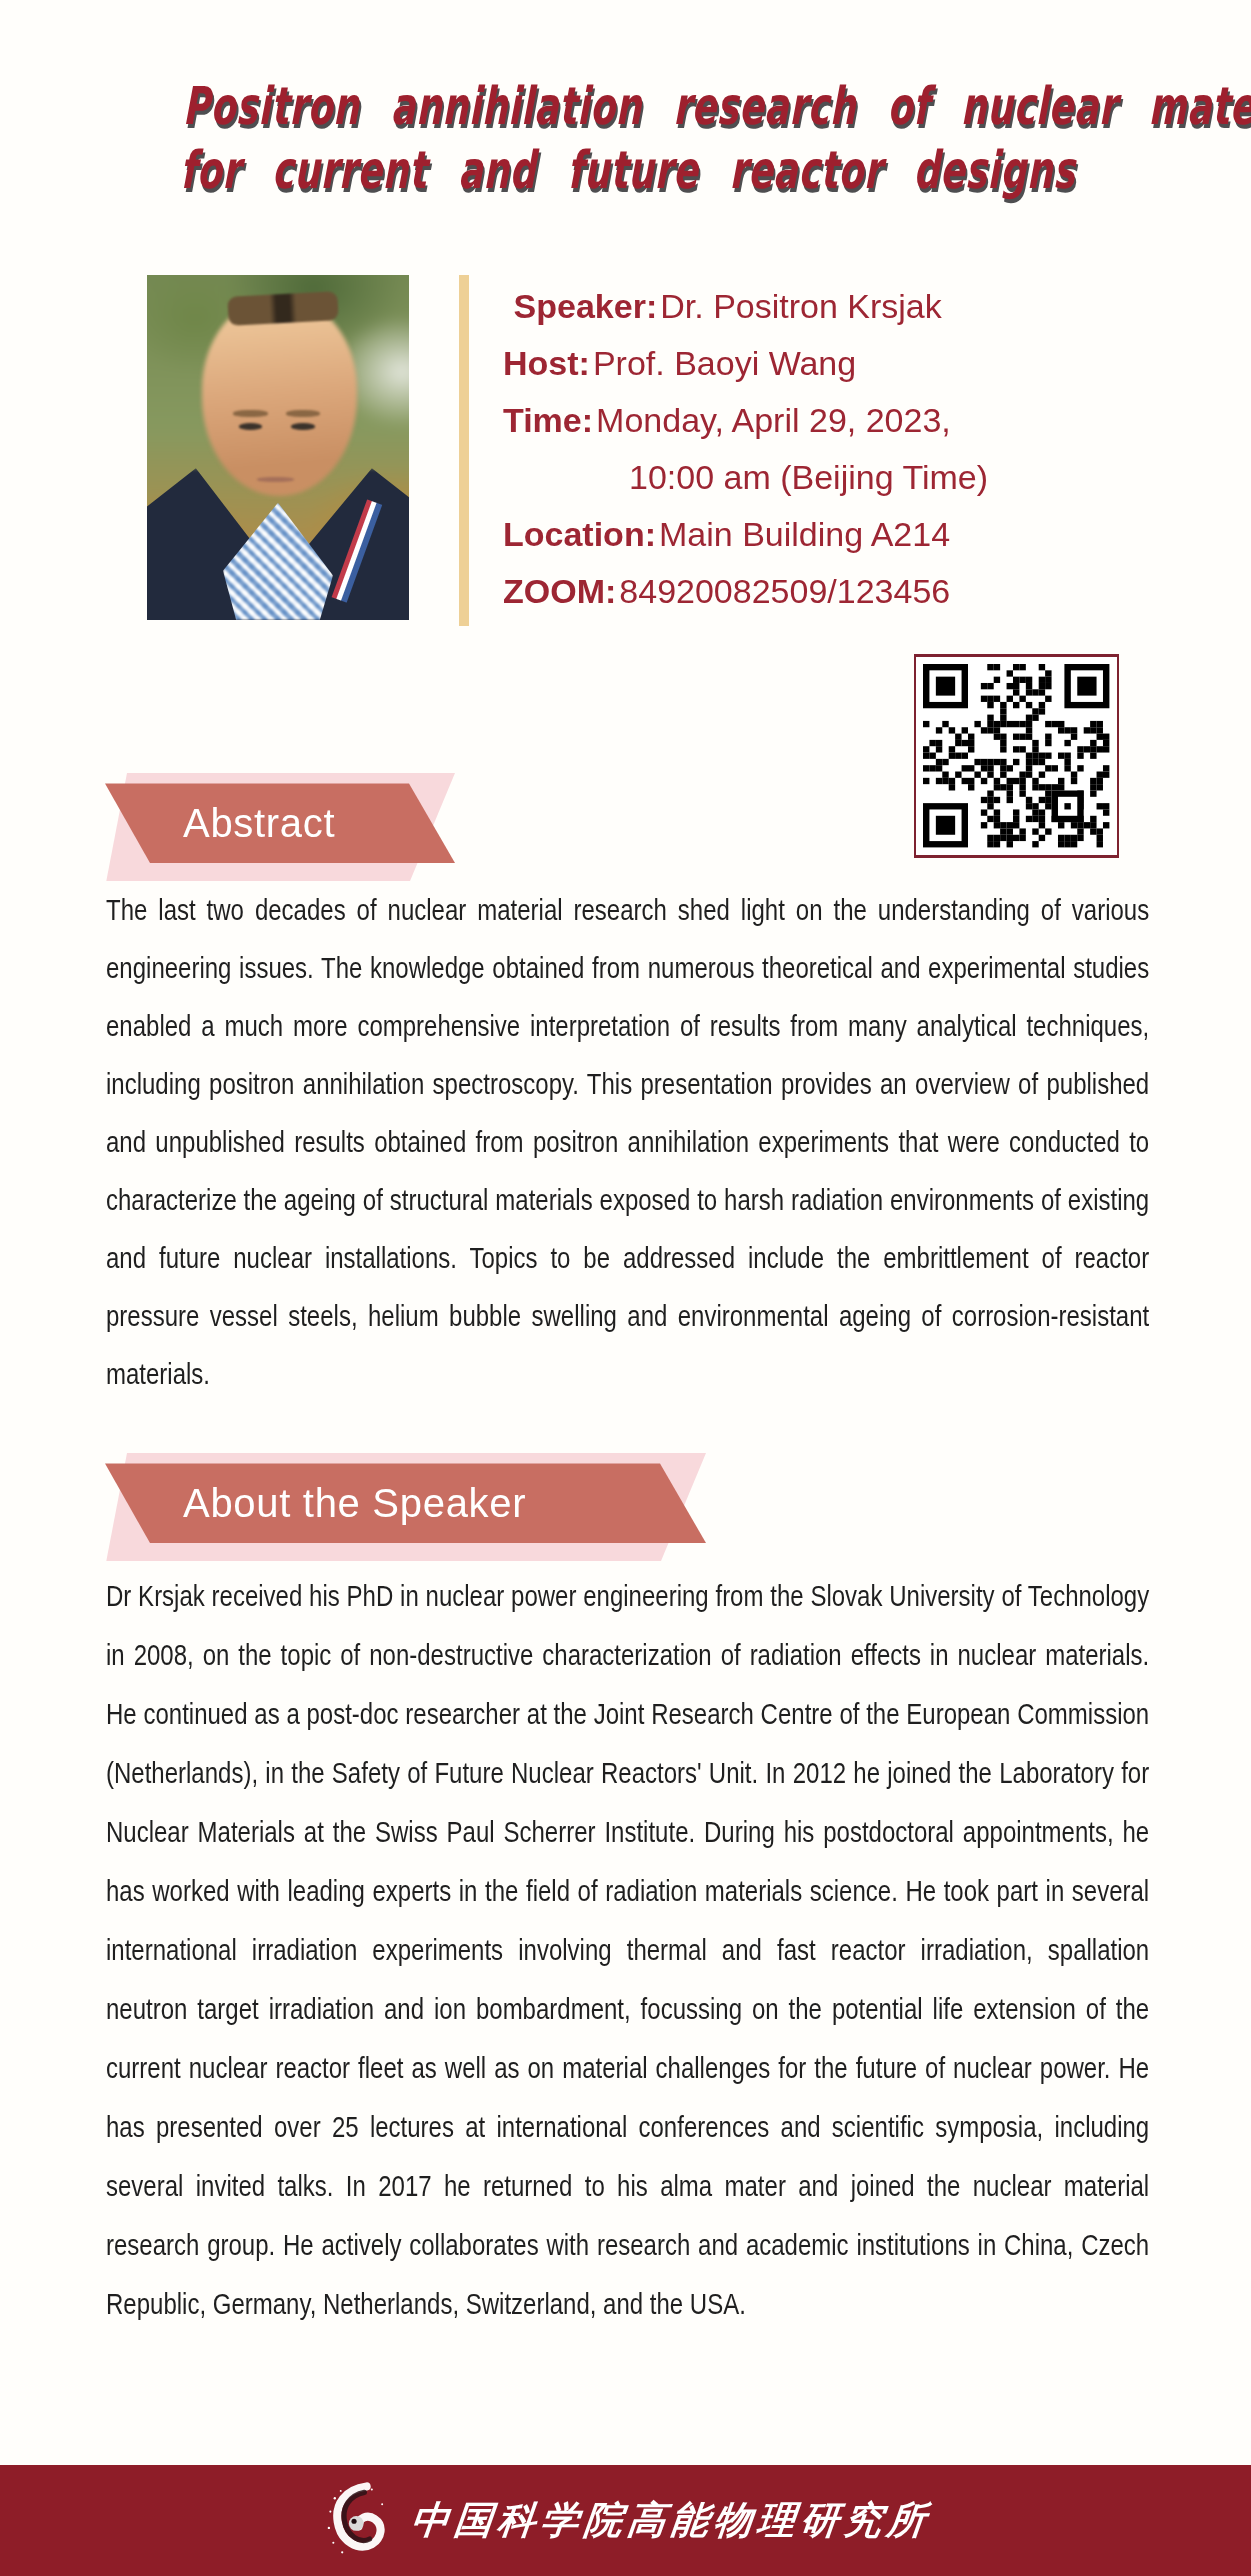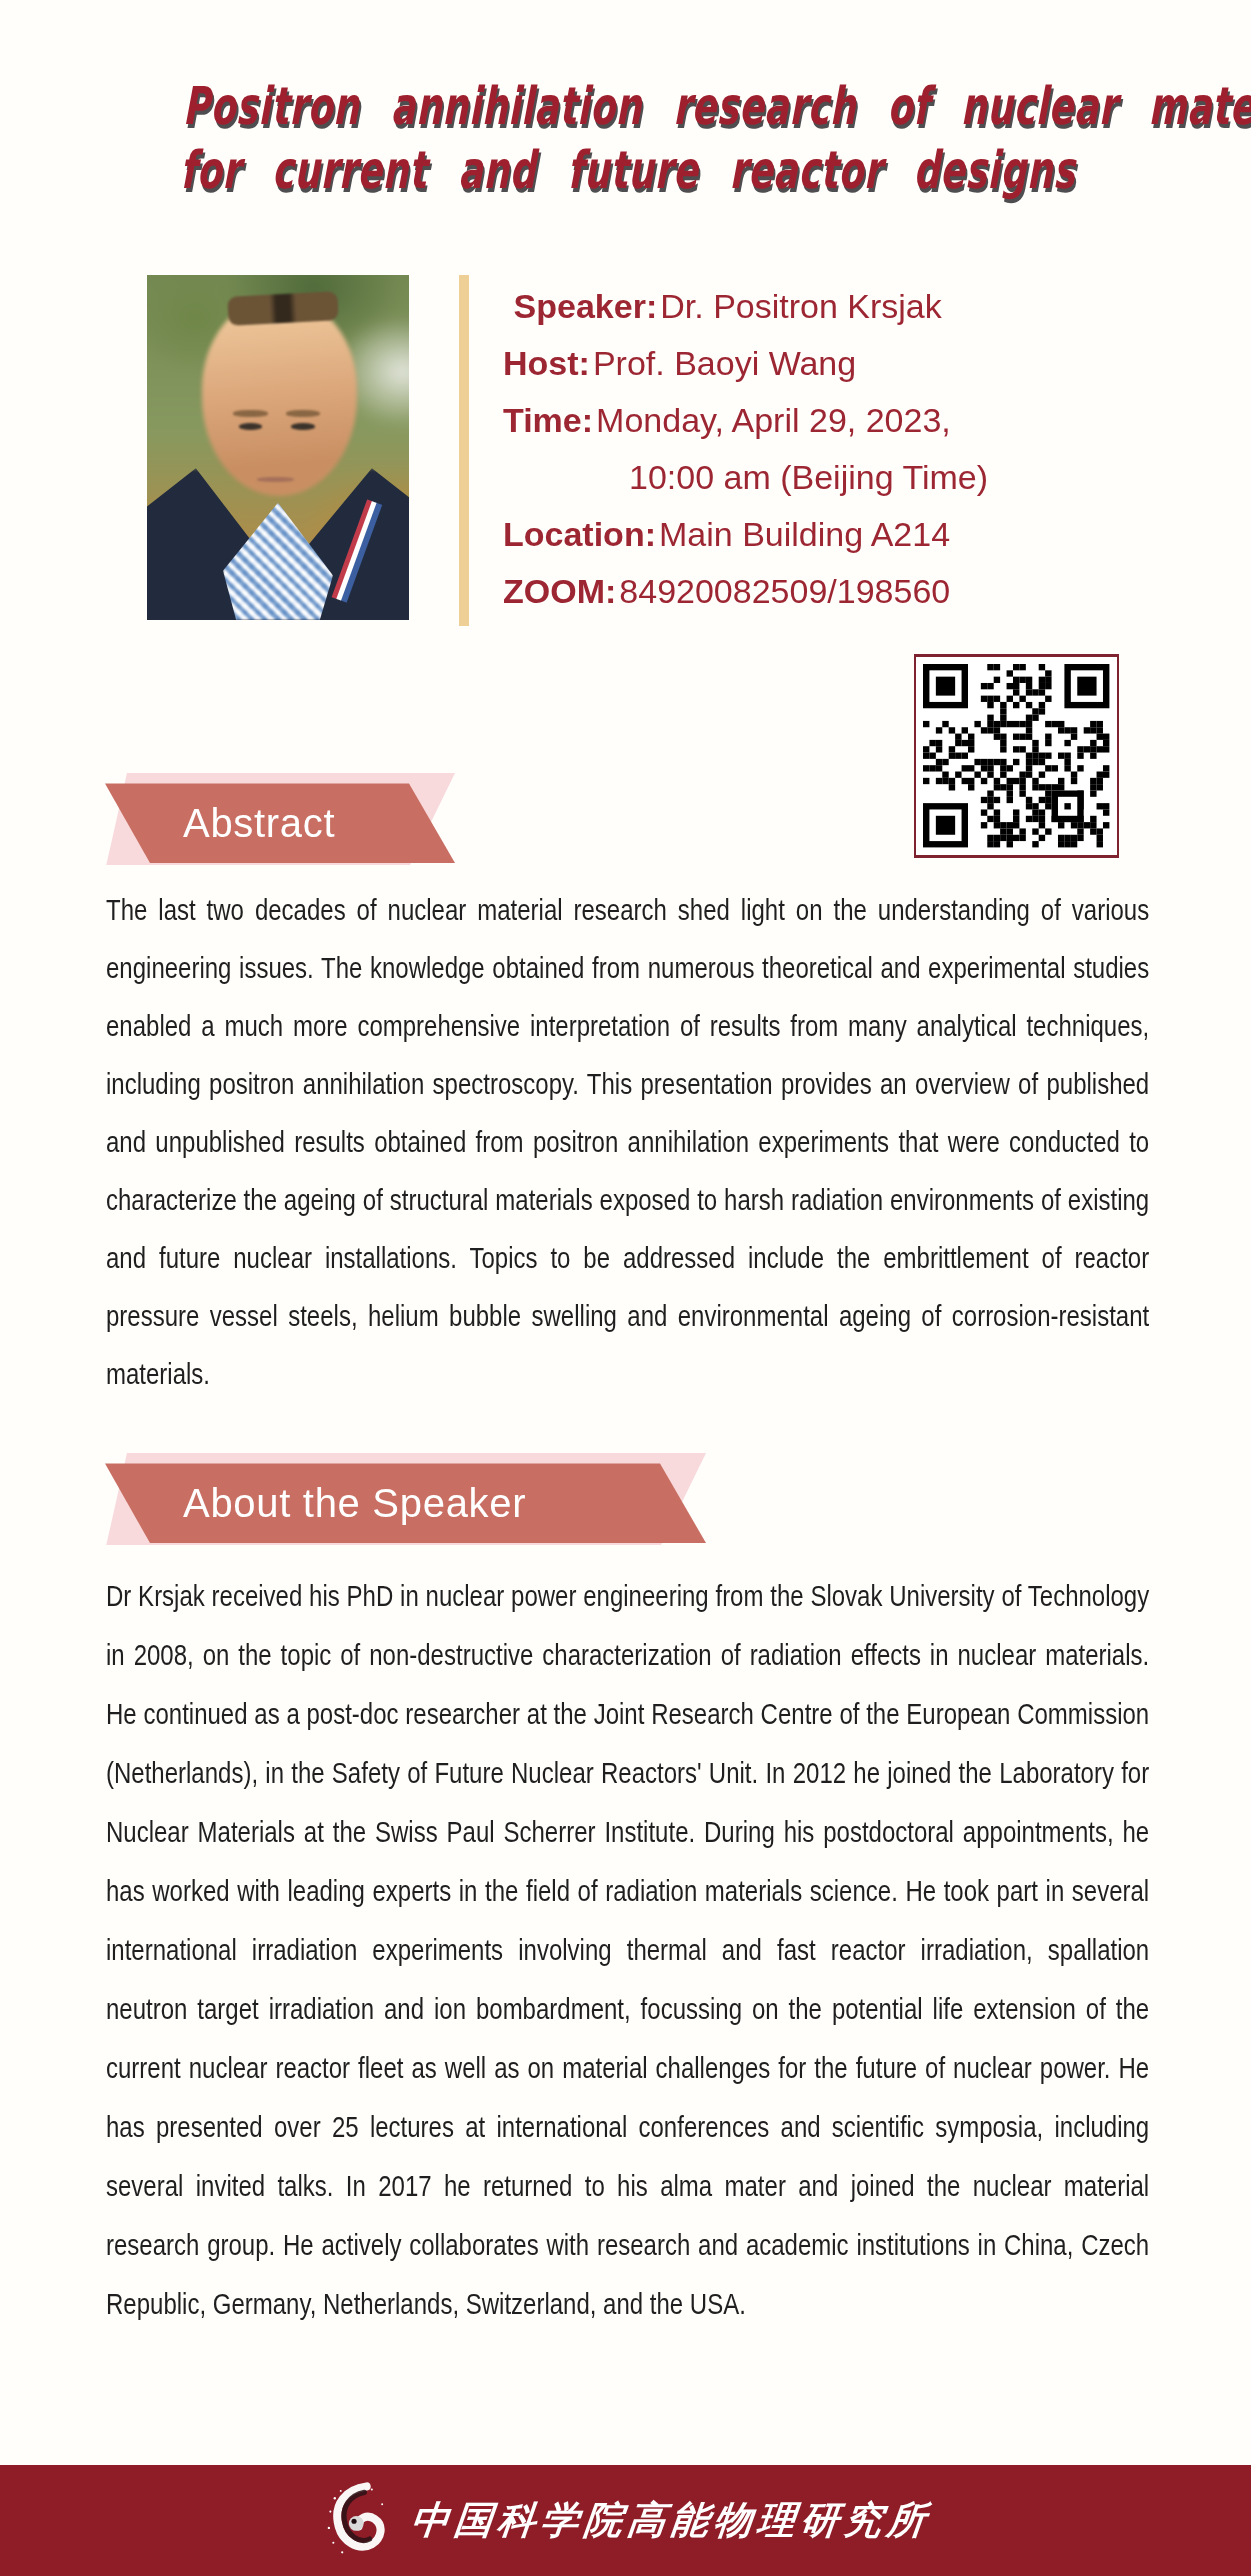--- a/index.html
+++ b/index.html
@@ -57,21 +57,21 @@
   .info-label{font-weight:bold;letter-spacing:0;margin-right:3px;}
   .row-first{padding-left:10.6px;}
   .row-cont{padding-left:126px;}
 
   
   .qr-box{position:absolute;left:914px;top:654px;width:205px;height:204px;background:#ffffff;
     border:2px solid var(--qr-border);border-top-width:3.3px;border-bottom-width:3.3px;padding:7.3px;}
   .qr-box svg{width:100%;height:100%;display:block;}
 
   
-  .ribbon{position:absolute;height:92px;text-decoration:underline;}
+  .ribbon{position:absolute;height:108px;text-decoration:underline;}
   .ribbon-back{position:absolute;inset:0;background:var(--pink-light);
     clip-path:polygon(22px 0,100% 0,calc(100% - 45px) 100%,1.3px 100%);}
   .ribbon-front{position:absolute;inset:0;background:var(--salmon);
     clip-path:polygon(0 10.6px,calc(100% - 46px) 10.6px,100% 90px,45px 90px);}
   .ribbon-label{position:absolute;left:78px;top:10.6px;height:79px;line-height:78px;
     color:#ffffff;font-size:40px;font-weight:400;letter-spacing:0.7px;}
   .ribbon-abstract{left:105px;top:773px;width:350px;}
   .ribbon-about{left:105px;top:1453px;width:601px;}
 
   
@@ -125,21 +125,21 @@
     <div class="info-row">
       <span class="info-label">Time:</span><span>Monday, April 29, 2023,</span>
     </div>
     <div class="info-row row-cont">
       <span>10:00 am (Beijing Time)</span>
     </div>
     <div class="info-row">
       <span class="info-label">Location:</span><span>Main Building A214</span>
     </div>
     <div class="info-row">
-      <span class="info-label">ZOOM:</span><span>84920082509/198560</span>
+      <span class="info-label">ZOOM:</span><span>84920082509/123456</span>
     </div>
   </div>
 
   <div class="qr-box">
     <svg id="qr" xmlns="http://www.w3.org/2000/svg" preserveAspectRatio="none" viewBox="0 0 290 290">
         <rect x="100" y="0" width="10" height="10" fill="#000"></rect>
         <rect x="110" y="0" width="10" height="10" fill="#000"></rect>
         <rect x="140" y="0" width="10" height="10" fill="#000"></rect>
         <rect x="150" y="0" width="10" height="10" fill="#000"></rect>
         <rect x="180" y="0" width="10" height="10" fill="#000"></rect>

